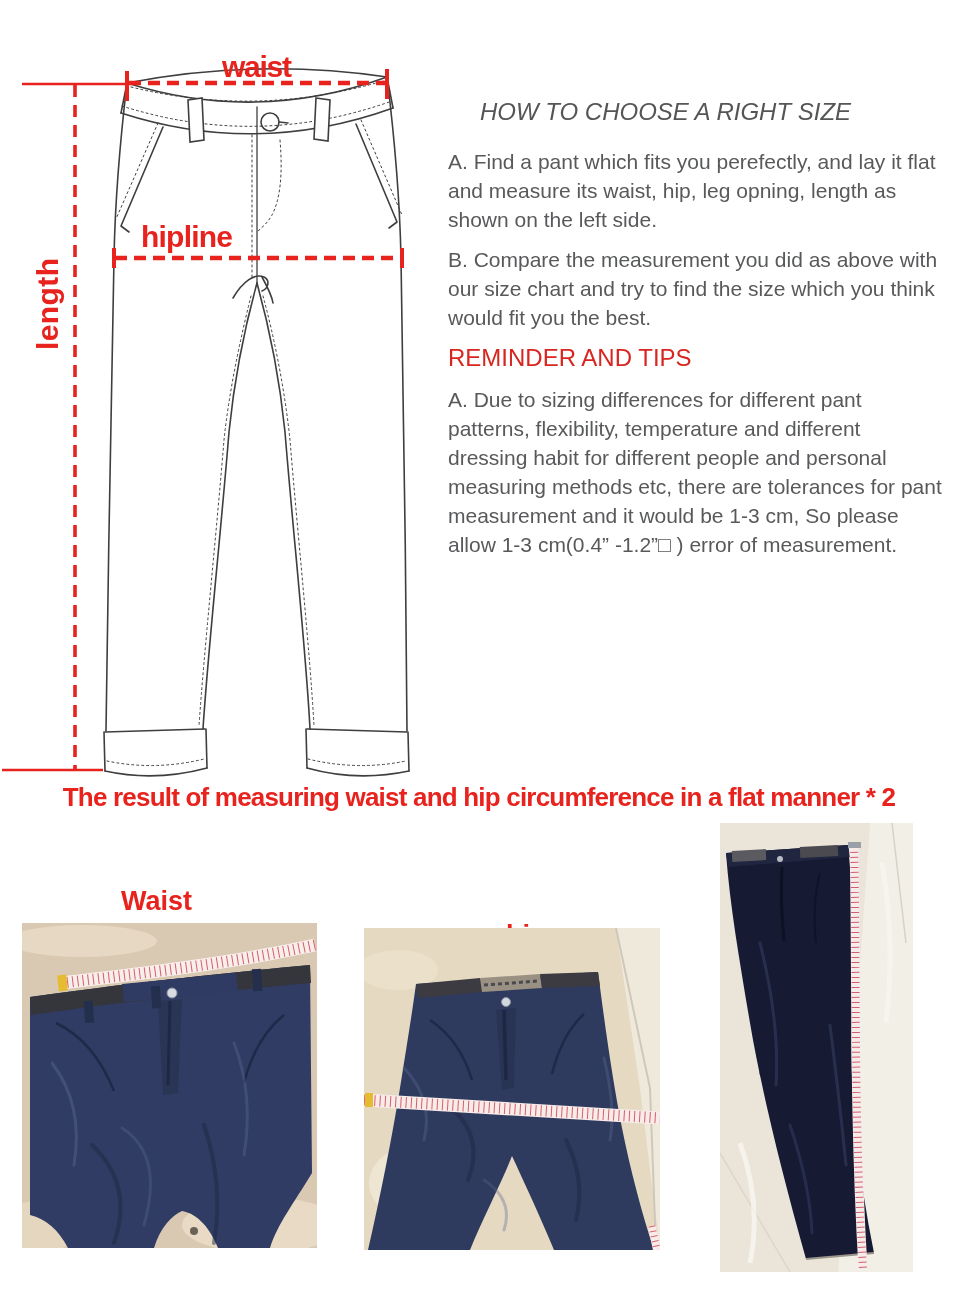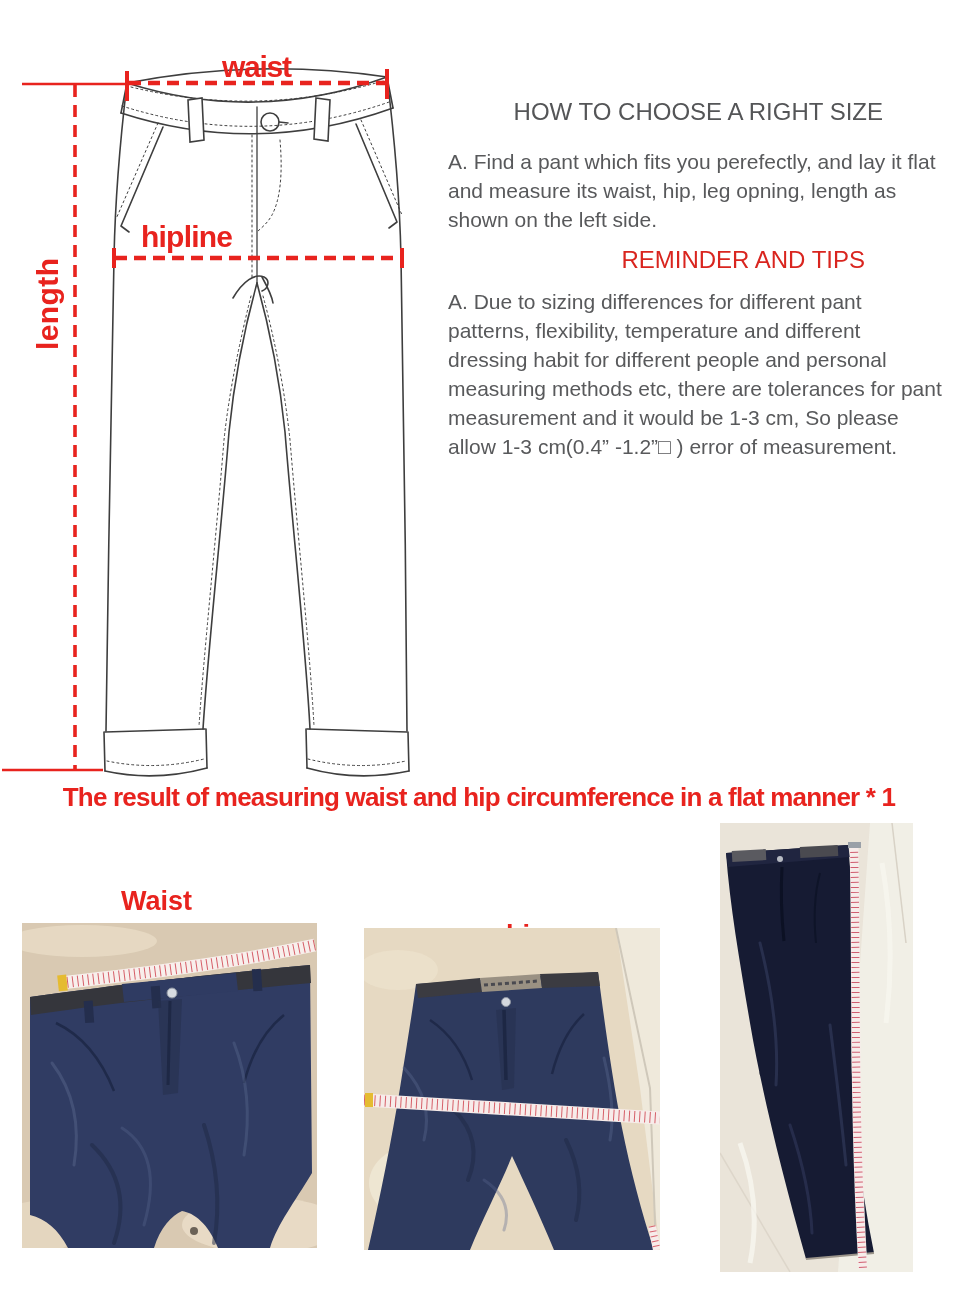--- a/index.html
+++ b/index.html
@@ -6,26 +6,26 @@
   .page{
     position:relative;width:958px;height:1302px;background:#ffffff;
     font-family:"Liberation Sans",sans-serif;overflow:hidden;
   }
   
   .diagram{position:absolute;left:0;top:0;width:440px;height:790px;}
   
   .guide-col{position:absolute;left:448px;top:99px;width:505px;color:#58595b;}
   .guide-col h1{
     font-size:24px;font-weight:400;margin:0 0 22px 0;line-height:26px;
-    text-align:right;padding-right:70px;color:#545557;
+    text-align:center;padding-right:70px;color:#545557;font-style:italic;
   }
   .guide-col p{font-size:21px;line-height:29px;margin:0 10px 11px 0;letter-spacing:0px;}
   .guide-col h2{
     font-size:24px;font-weight:400;margin:13px 0 14px 0;line-height:26px;
-    text-align:right;padding-right:88px;color:#d9251f;
+    text-align:left;padding-right:88px;color:#d9251f;
   }
   
   .banner{
     position:absolute;left:0;top:782px;width:958px;text-align:center;
     color:#e8231e;font-weight:bold;font-size:26px;letter-spacing:-0.8px;
   }
   
   .photo{position:absolute;display:block;}
   .photo-label{
     position:absolute;color:#e8231e;font-weight:bold;font-size:27px;line-height:30px;
@@ -102,25 +102,26 @@
     <g fill="#e8231e" font-family="Liberation Sans, sans-serif" font-weight="bold" font-size="30">
       <text x="222" y="77" textLength="70">waist</text>
       <text x="141" y="247" textLength="92">hipline</text>
       <text x="58" y="350" textLength="92" transform="rotate(-90 58 350)">length</text>
     </g>
   </svg>
 
   <div class="guide-col">
     <h1>HOW TO CHOOSE A RIGHT SIZE</h1>
     <p>A. Find a pant which fits you perefectly, and lay it flat and measure its waist, hip, leg opning, length as shown on the left side.</p>
+    <p>B. Compare the measurement you did as above with our  size chart and try to find the size which you think would fit you the best.</p>
     <h2>REMINDER AND TIPS</h2>
     <p>A. Due to sizing differences for different pant patterns, flexibility, temperature and different dressing habit for different people and personal measuring methods etc, there are tolerances for pant measurement and it would be 1-3 cm, So please allow 1-3 cm(0.4” -1.2”□ ) error of measurement.</p>
   </div>
 
-  <div class="banner">The result of measuring waist and hip circumference in a flat manner * 1</div>
+  <div class="banner">The result of measuring waist and hip circumference in a flat manner * 2</div>
 
   <div class="photo-label" style="left:121px;top:886px;">Waist</div>
   <div class="photo-label" style="left:506px;top:888px;margin-top:32px;">hip</div>
   <div class="photo-label len" style="left:766px;top:886px;">length</div>
 
   <svg class="photo" style="left:22px;top:923px;" width="295" height="325" viewBox="0 0 295 325" xmlns="http://www.w3.org/2000/svg">
     <rect width="295" height="325" fill="#d9c9b2"></rect>
     <ellipse cx="60" cy="18" rx="75" ry="16" fill="#e9dcc6" opacity="0.8"></ellipse>
     <ellipse cx="240" cy="302" rx="80" ry="28" fill="#e9dcc6" opacity="0.9"></ellipse>
     <ellipse cx="16" cy="304" rx="42" ry="26" fill="#e4d6bf"></ellipse>

